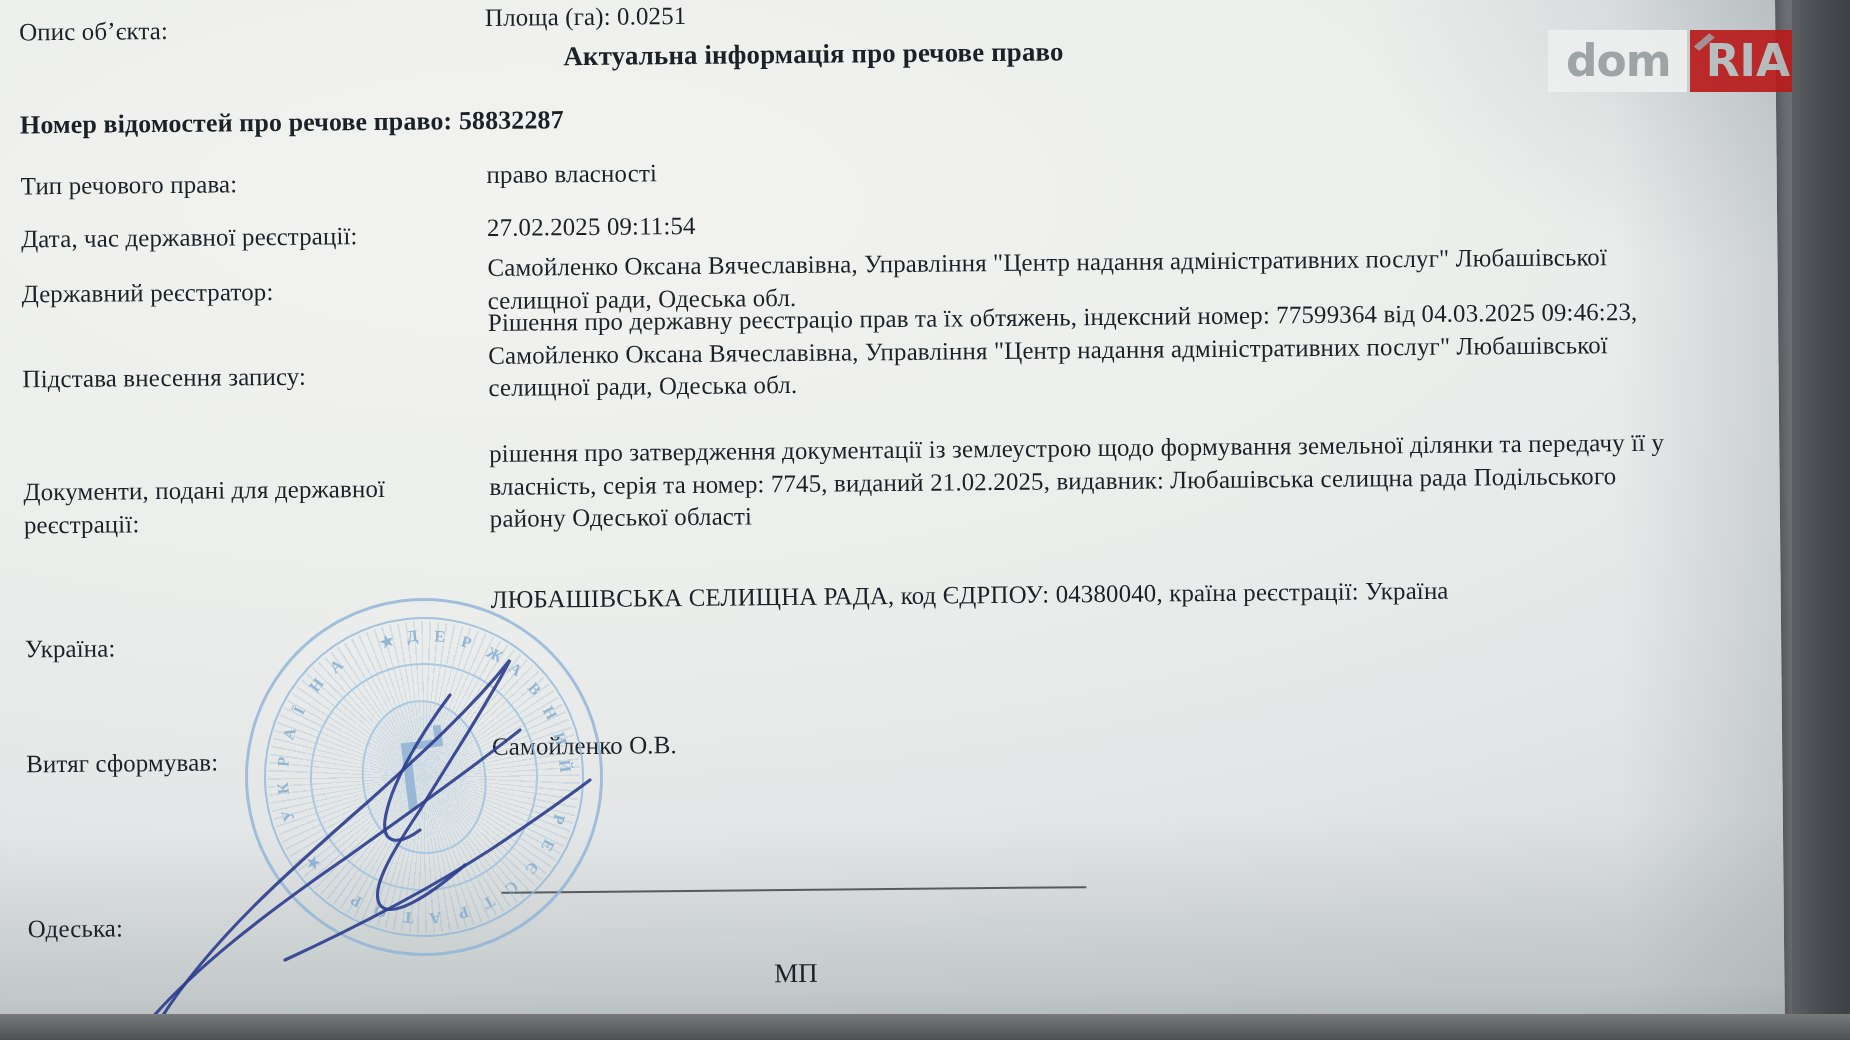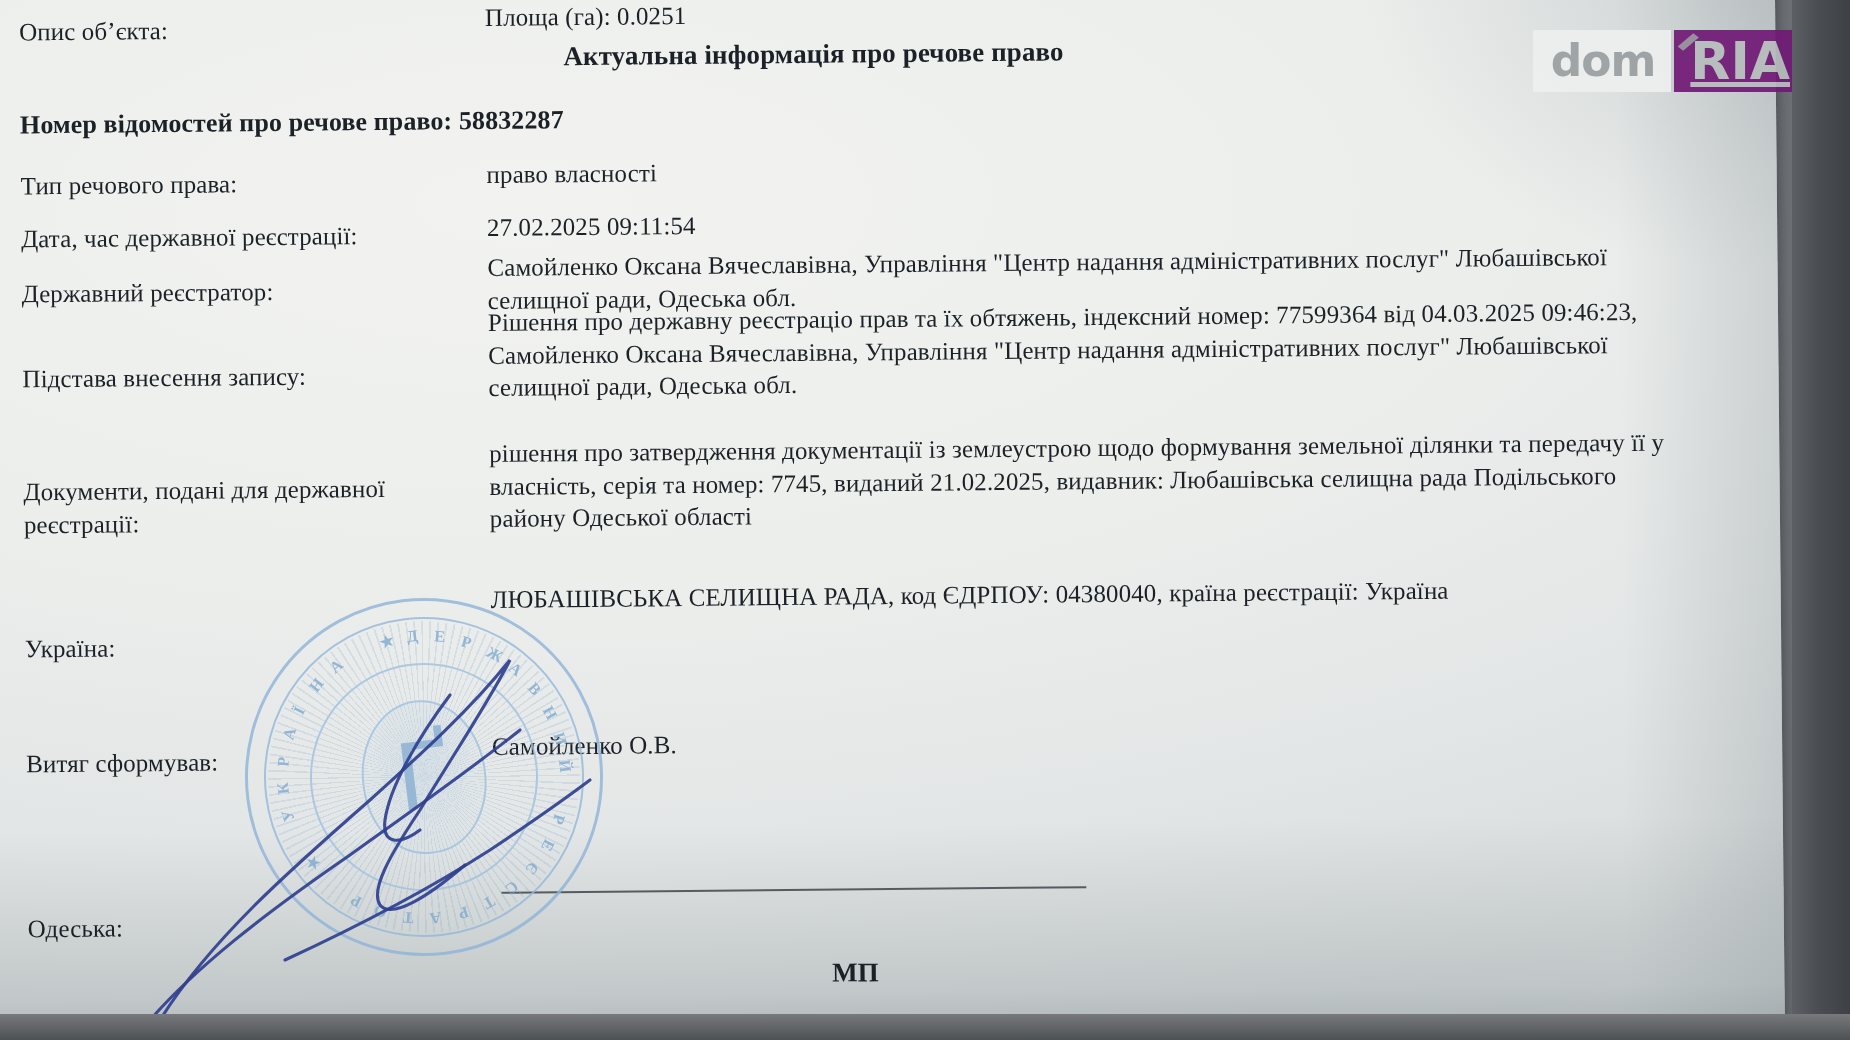--- a/index.html
+++ b/index.html
@@ -106,29 +106,28 @@
     color: #9aa0a2;
     font-family: "DejaVu Sans", sans-serif;
     font-weight: bold;
     font-size: 44px;
     line-height: 62px;
     padding: 0 16px 0 18px;
     letter-spacing: -1px;
   }
   .logo-sep { width: 3px; background: #c9cdcd; }
   .logo-ria {
-    background: #701a75;
+    background: #b91c1c;
     color: #b7bcbd;
     font-family: "DejaVu Sans", sans-serif;
     font-weight: bold;
-    font-size: 52px;
+    font-size: 44px;
     line-height: 62px;
     padding: 0 16px;
     position: relative;
-    text-decoration: underline;
   }
   .logo-ria .tick {
     position: absolute;
     left: 8px; top: 10px;
     width: 26px; height: 20px;
     border-left: 7px solid #9aa0a2;
     transform: rotate(38deg) skewX(-12deg);
     opacity: .85;
   }
 
@@ -253,21 +252,21 @@
     <div class="val" style="left:490px; top:434px; width:1190px;">рішення про затвердження документації із землеустрою щодо формування земельної ділянки та передачу її у власність, серія та номер: 7745, виданий 21.02.2025, видавник: Любашівська селищна рада Подільського району Одеської області</div>
 
     <div class="lbl" style="left:24px; top:625px;">Україна:</div>
     <div class="val" style="left:490px; top:580px; width:1190px;">ЛЮБАШІВСЬКА СЕЛИЩНА РАДА, код ЄДРПОУ: 04380040, країна реєстрації: Україна</div>
 
     <div class="lbl" style="left:24px; top:740px;">Витяг сформував:</div>
     <div class="val" style="left:490px; top:727px;">Самойленко О.В.</div>
 
     <div class="lbl" style="left:24px; top:905px;">Одеська:</div>
     <div class="sig-line" style="left:498px; top:888px; width:585px;"></div>
-    <div class="ctr" style="left:828px; top:955px; font-weight:bold;">МП</div>
+    <div class="ctr" style="left:770px; top:955px; font-weight:normal;">МП</div>
 
   </div>
 
   <div class="stamp">
     <div class="stamp-hatch"></div>
     <div class="stamp-inner"></div>
     <div class="stamp-ring-text" id="stamp-outer-ring">
         <span style="transform: rotate(-90deg) translate(150px) rotate(90deg);">Д</span>
         <span style="transform: rotate(-78.75deg) translate(150px) rotate(90deg);">Е</span>
         <span style="transform: rotate(-67.5deg) translate(150px) rotate(90deg);">Р</span>

